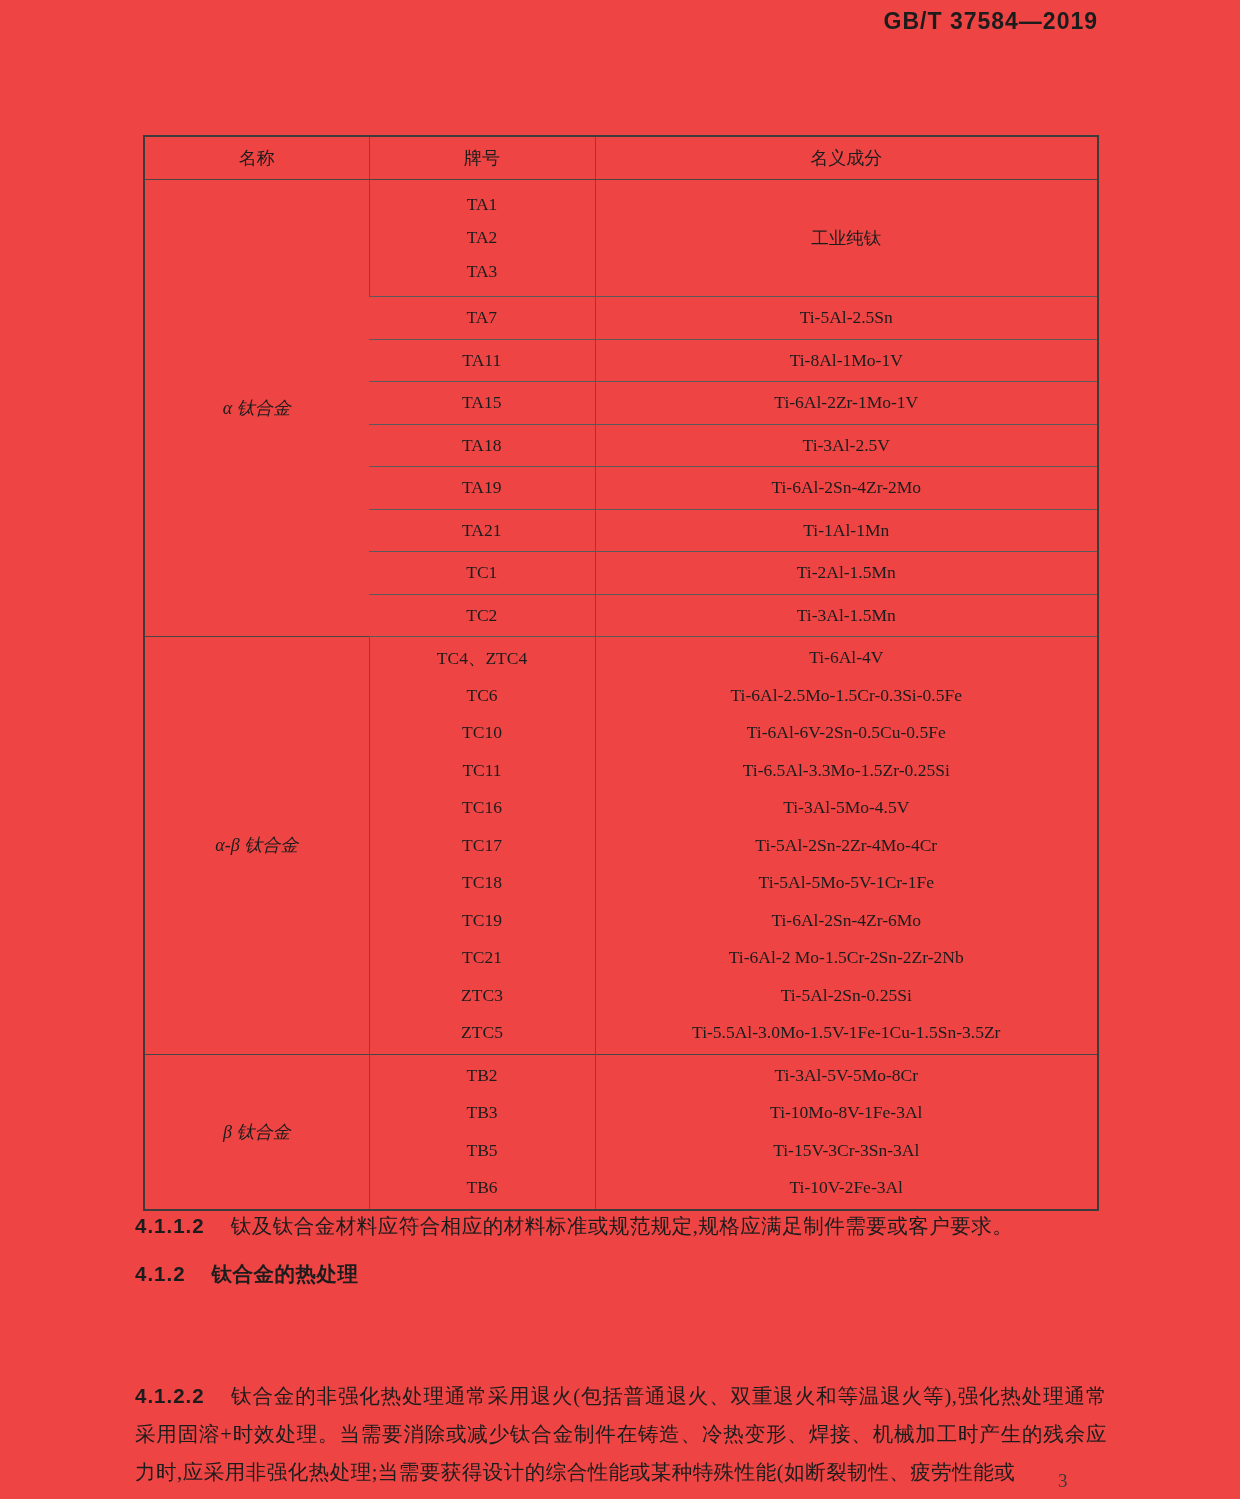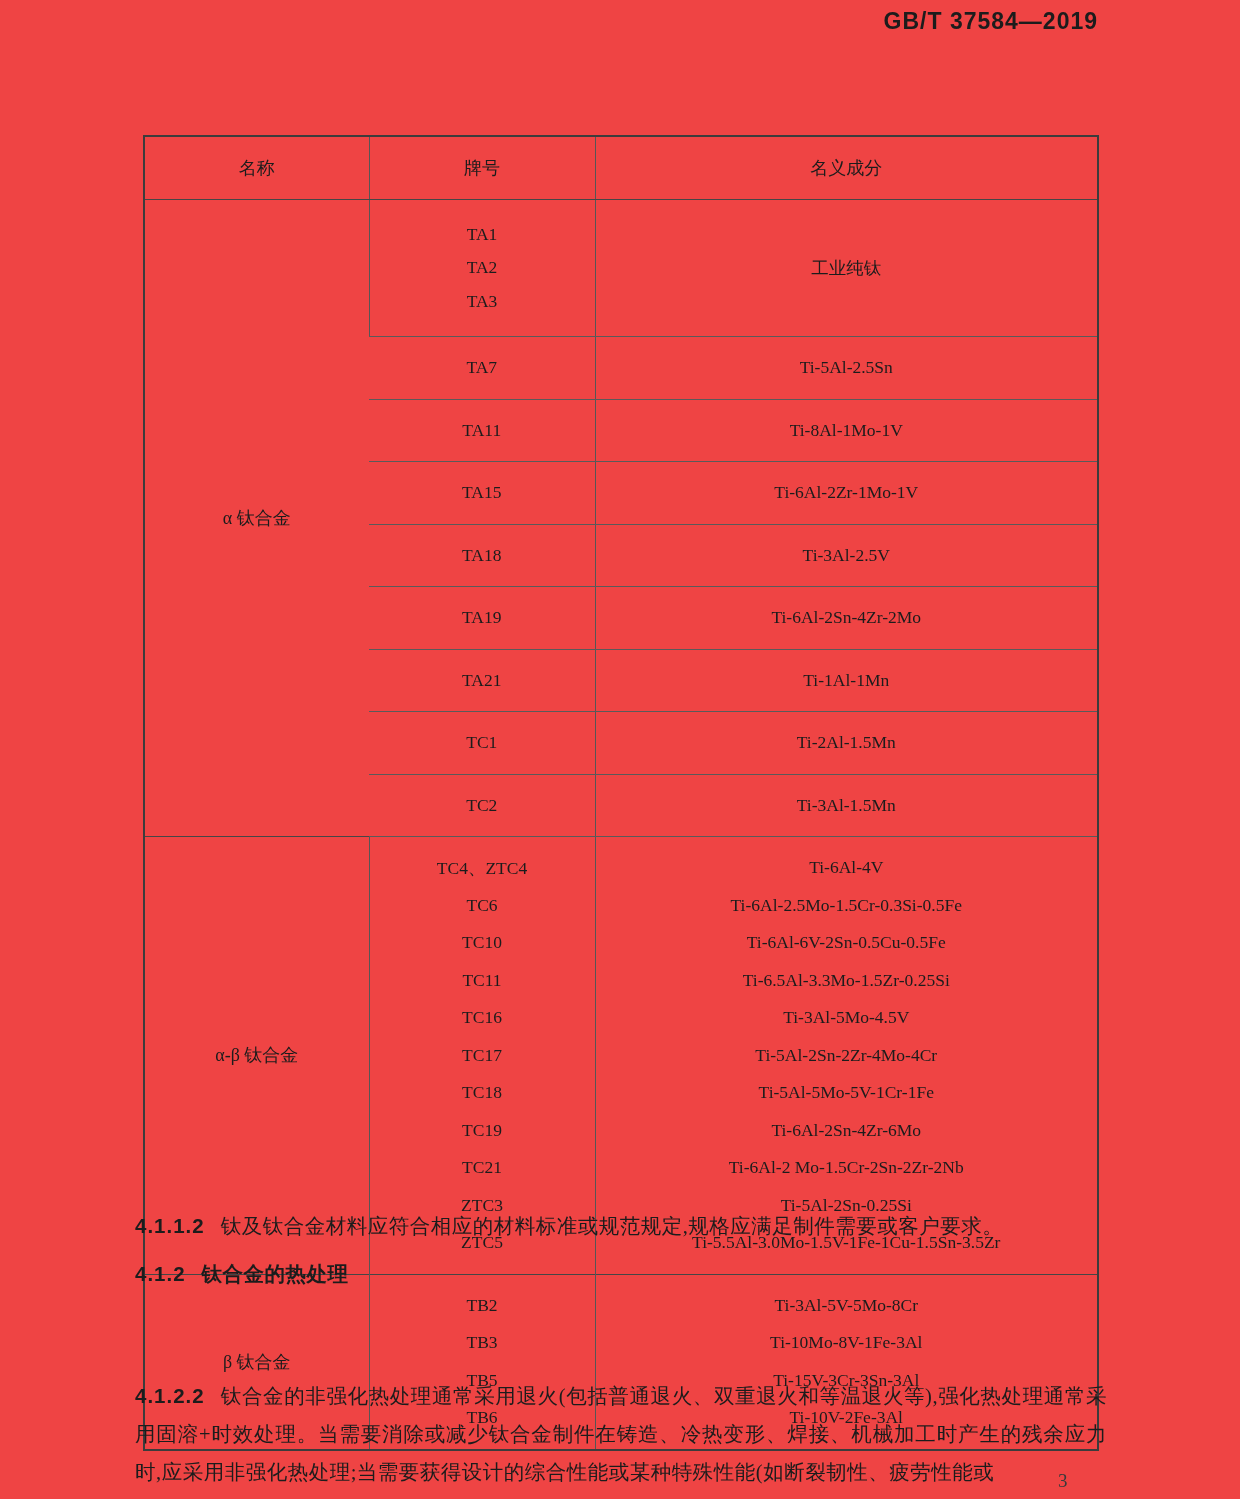--- a/index.html
+++ b/index.html
@@ -42,21 +42,21 @@
     position: absolute;
     left: 143px;
     top: 135px;
     width: 954px;
     border-collapse: collapse;
     table-layout: fixed;
     font-size: 17.5px;
   }
   table.alloy { border: 2px solid #3c3c3c; }
   table.alloy td {
-    padding: 12px;
+    padding: 2px;
     text-align: center;
     vertical-align: middle;
     border-left: 1px solid #565656;
   }
   table.alloy td:first-child { border-left: none; }
   tr.head-row td {
     height: 38px;
     border-bottom: 1.6px solid #464646;
     font-size: 18px;
   }
@@ -74,36 +74,36 @@
     box-sizing: border-box;
   }
   td.stack { vertical-align: top; margin-top: 20px; }
   .line {
     height: 37.5px;
     display: flex;
     align-items: center;
     justify-content: center;
   }
   td.name-cell { font-size: 18px; }
-  .greek { }
+  .greek { font-style: italic; }
 
   
   .sec {
     position: absolute;
     left: 135px;
     width: 972px;
     font-size: 20.5px;
     line-height: 38px;
     text-align: justify;
     letter-spacing: 0.5px;
   }
   .sec-num {
     font-family: "Liberation Sans", "DejaVu Sans", sans-serif;
     font-weight: bold;
-    margin-right: 16px;
+    margin-right: 26px;
     letter-spacing: 1px;
   }
   .sec-heading {
     font-family: "Liberation Sans", "DejaVu Sans", sans-serif;
     font-weight: bold;
   }
   #sec-0 { top: 1186px; }
   #sec-1 { top: 1234px; }
   #sec-2 { top: 1280px; }
   #sec-3 { top: 1356px; }

